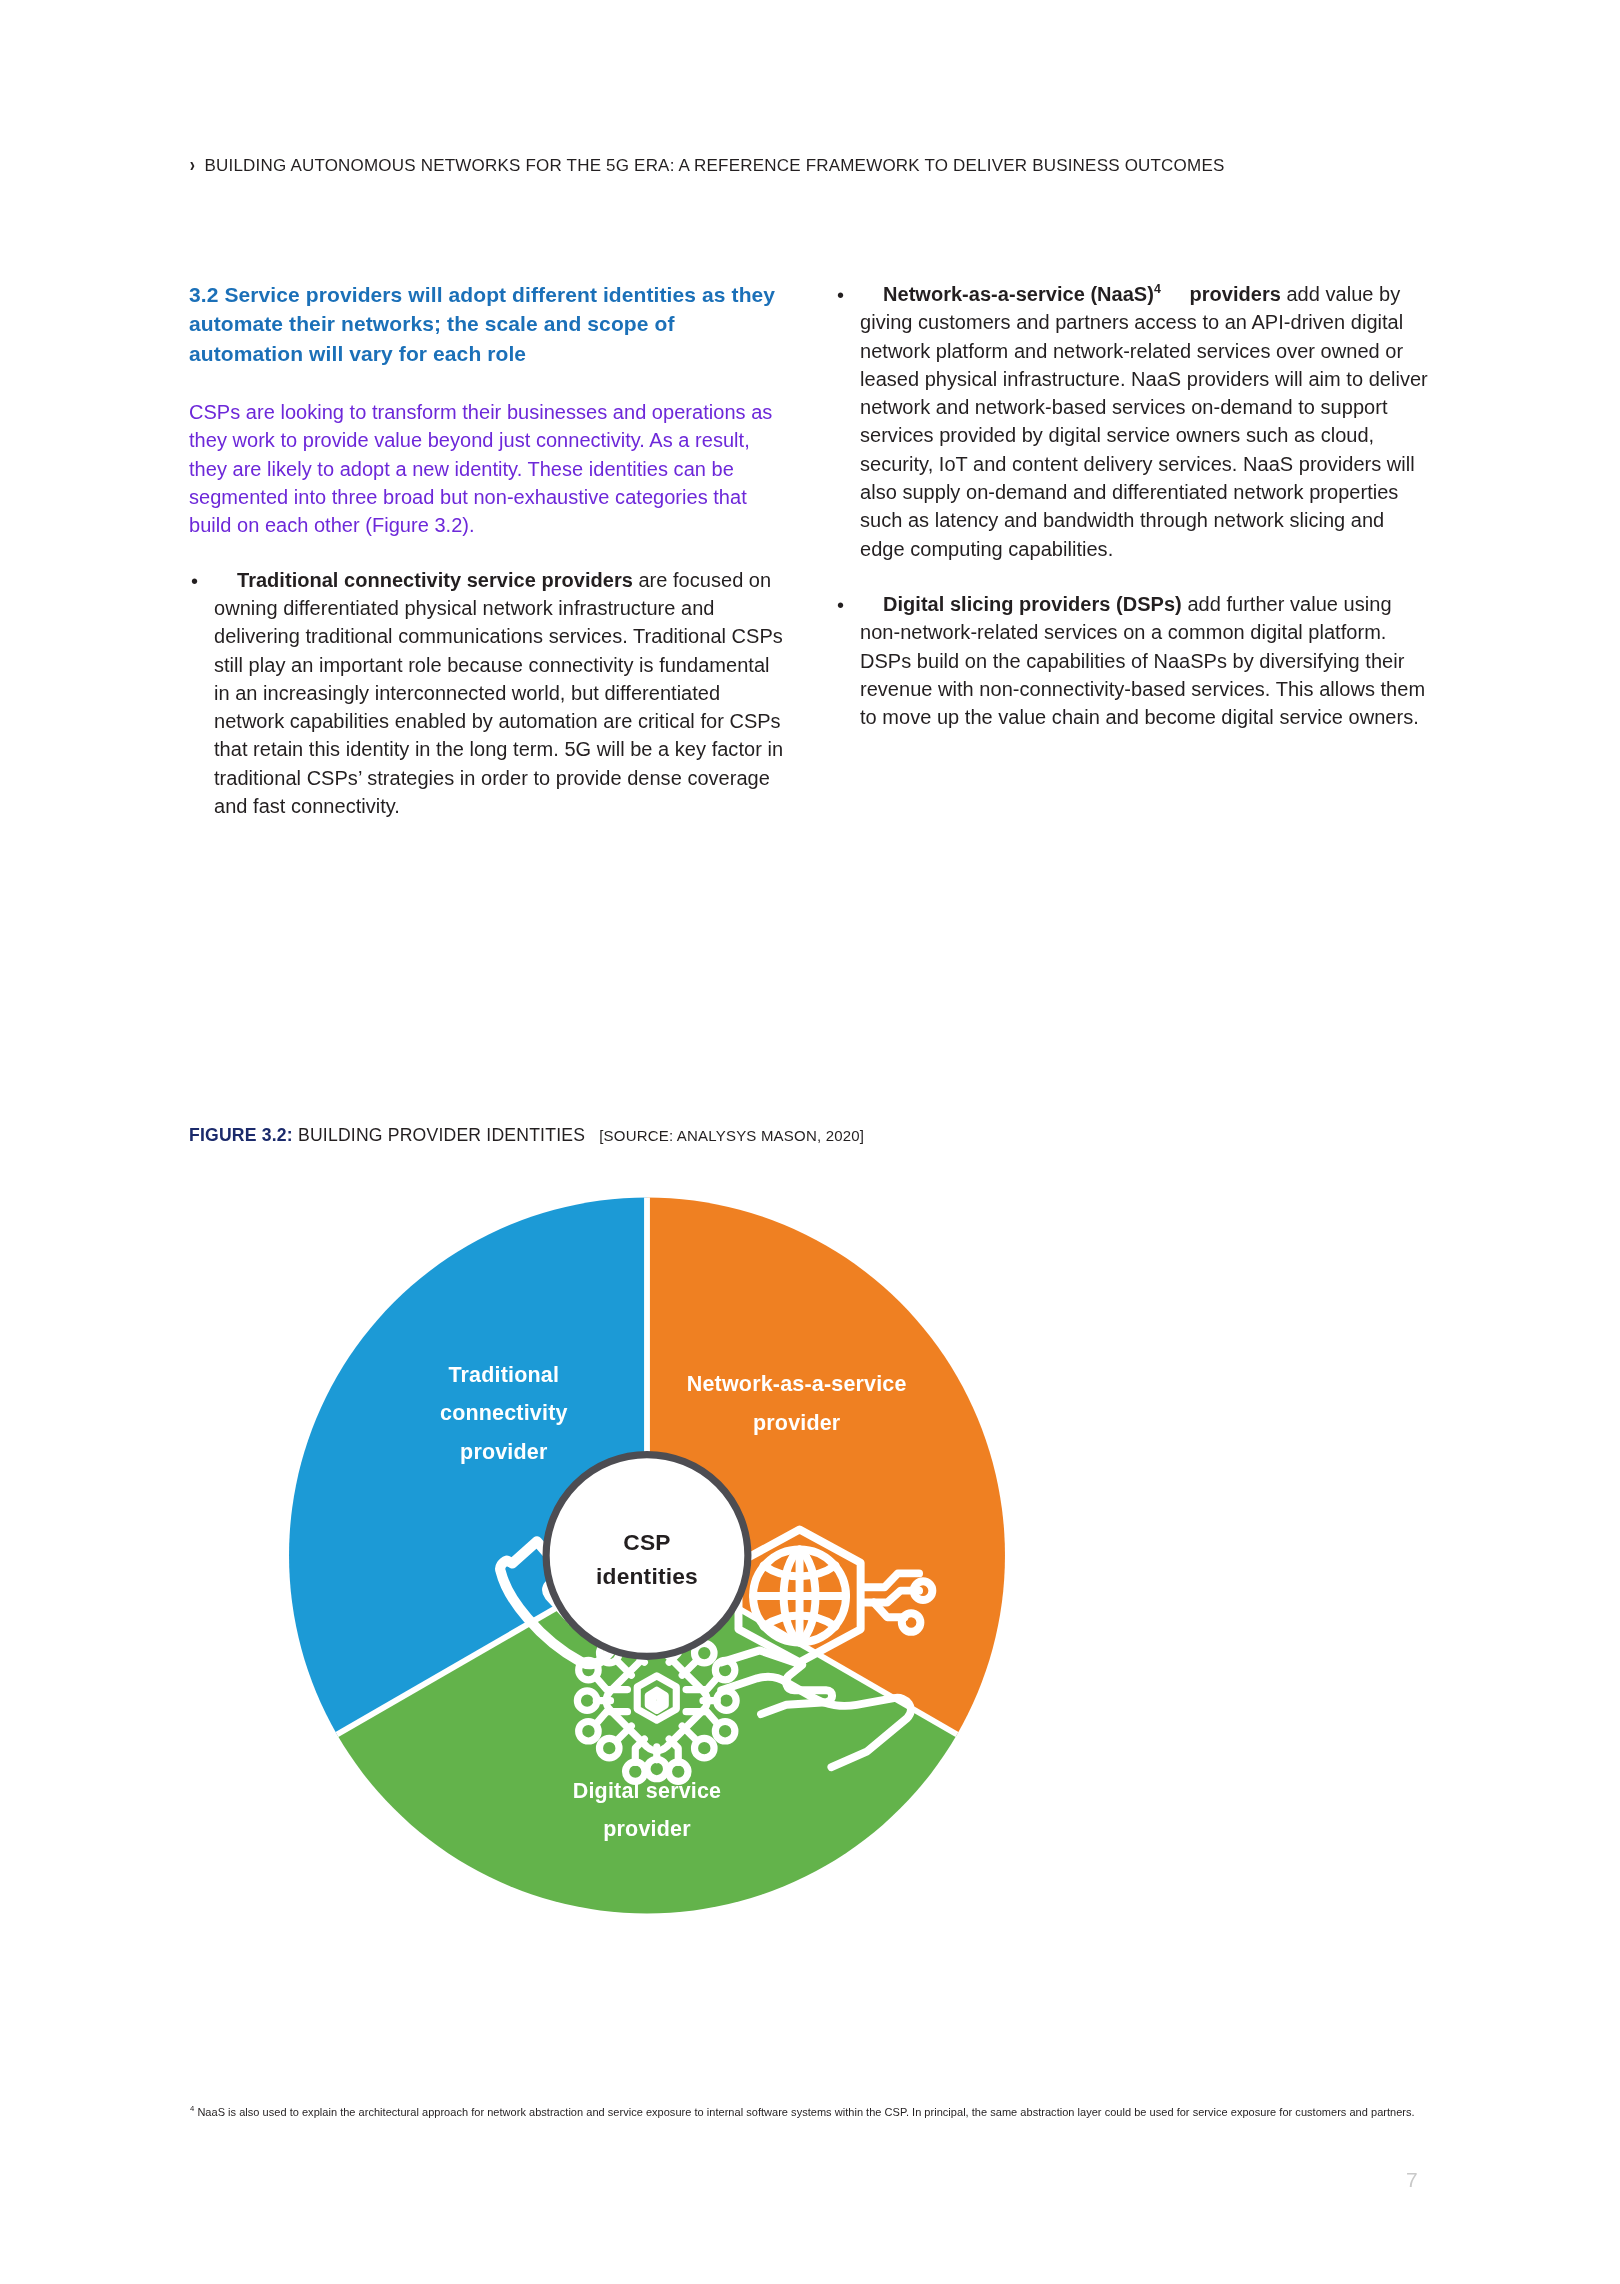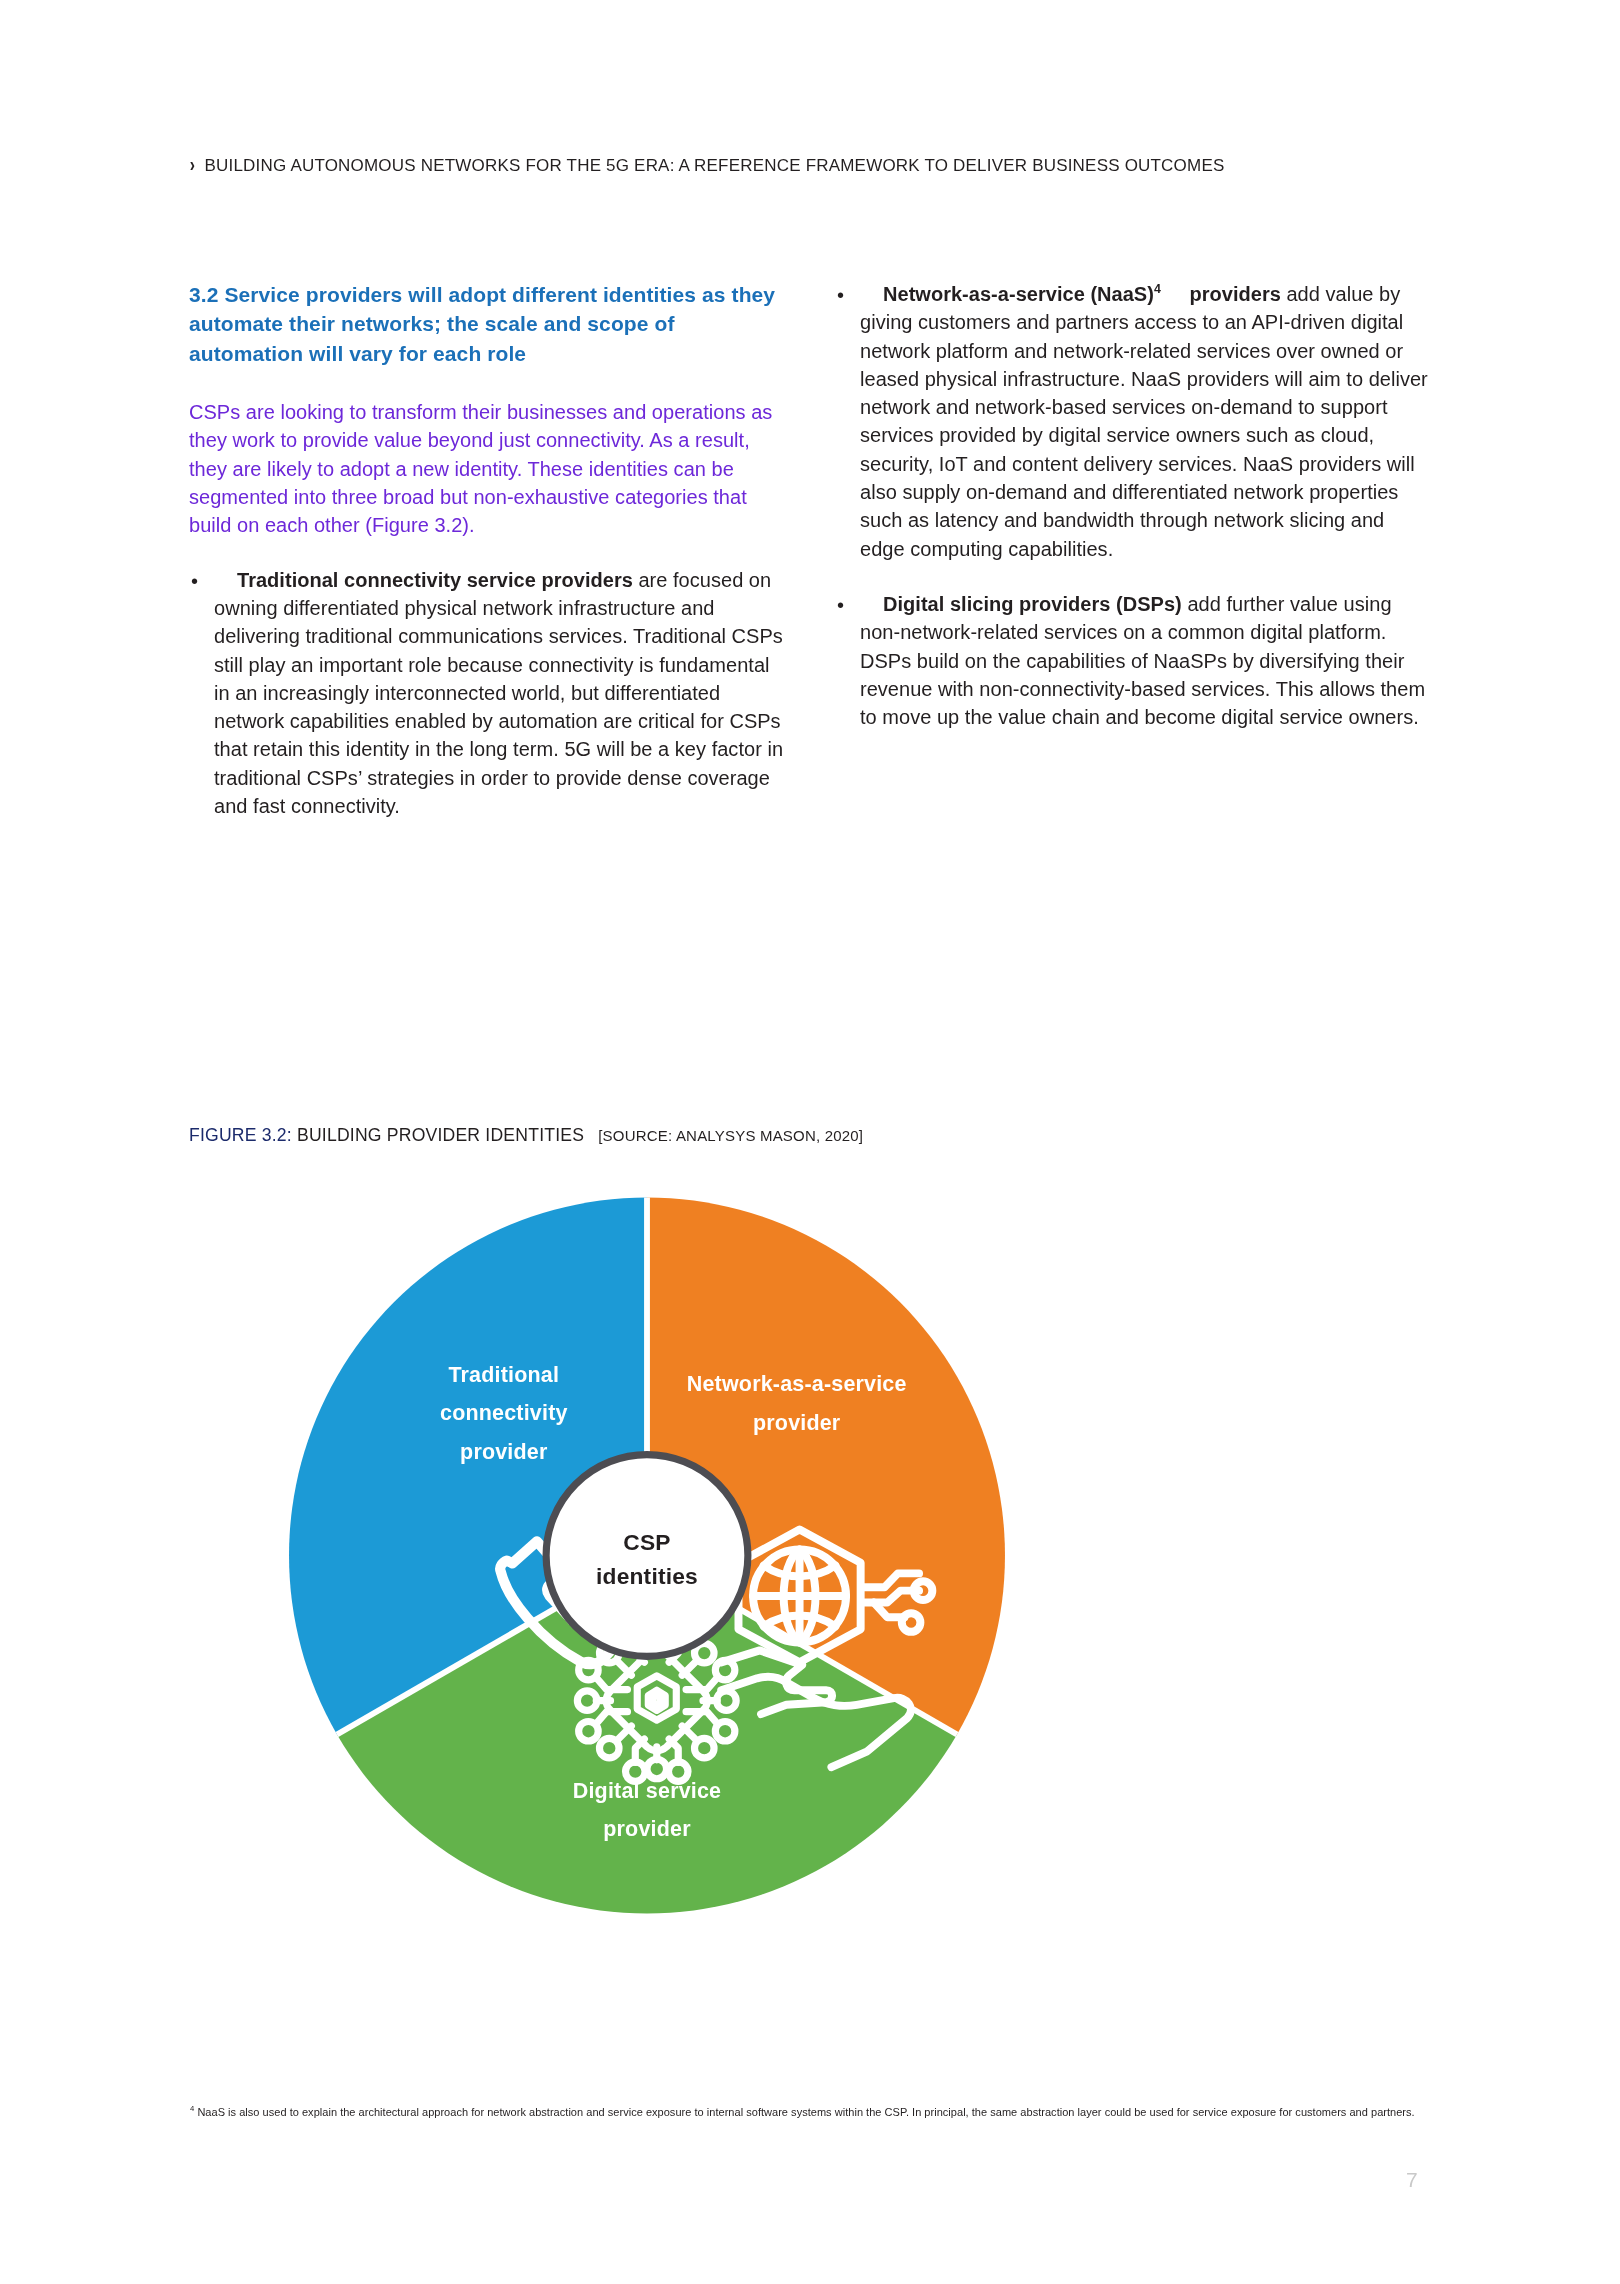--- a/index.html
+++ b/index.html
@@ -102,21 +102,21 @@
     position: absolute;
     left: 189px;
     top: 1125px;
     font-size: 17.6px;
     letter-spacing: 0.2px;
     white-space: nowrap;
     color: #231f20;
   }
   .figure-caption .fig-num {
     color: #1b2a6b;
-    font-weight: 400;
+    font-weight: 700;
     text-align: center;
   }
   .figure-caption .fig-title { color: #231f20; }
   .figure-caption .fig-source {
     color: #231f20;
     font-size: 15px;
     margin-left: 9px;
   }
 
   

